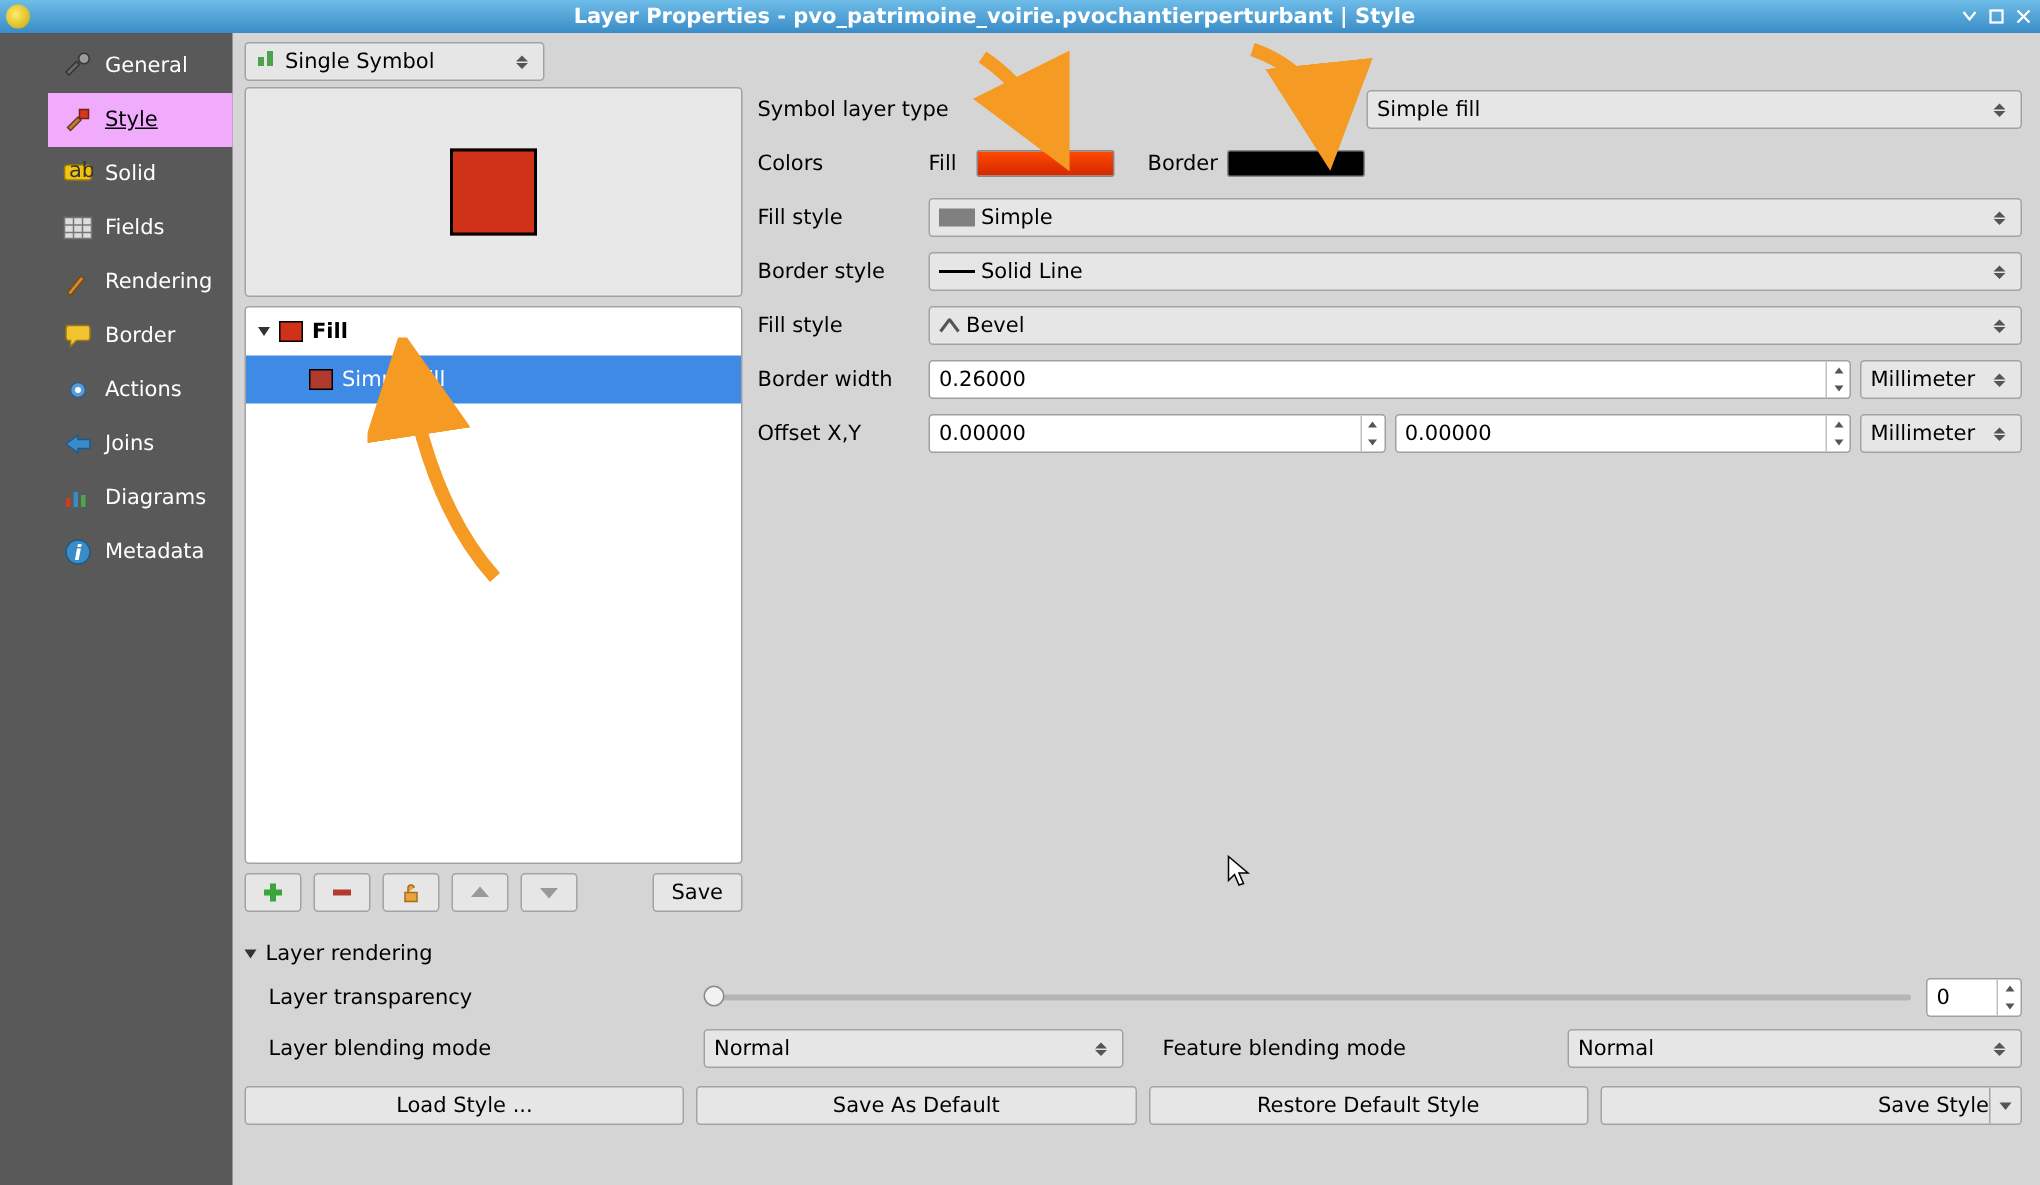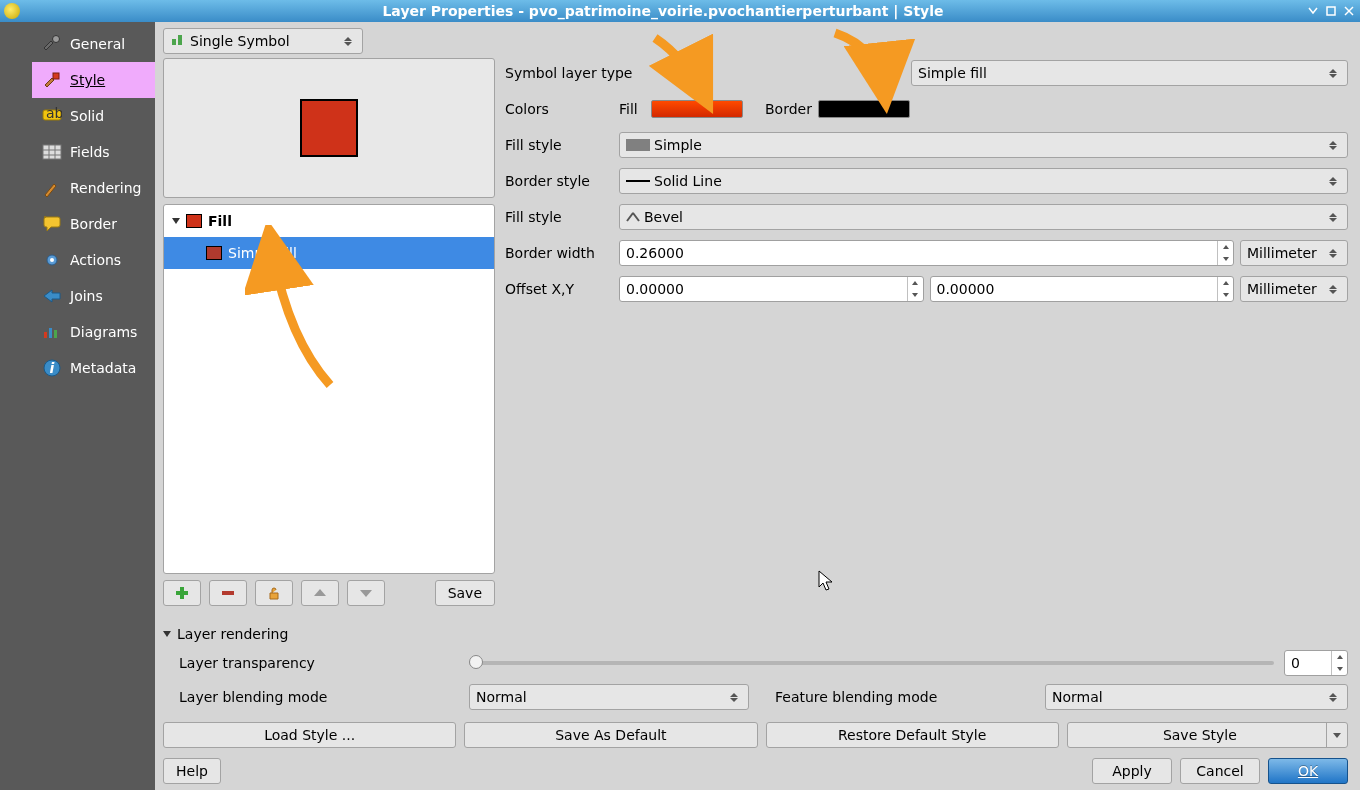--- a/index.html
+++ b/index.html
@@ -441,36 +441,27 @@
             </span>
         </div>
       </div>
     </div>
 
     <div class="bottom-row">
       <div class="btn">Load Style ...</div>
       <div class="btn">Save As Default</div>
       <div class="btn">Restore Default Style</div>
       <div class="combo" style="flex:1;justify-content:center">
-        <span style="flex:1;text-align:center">Save Style</span>
+        <span style="flex:1;text-align:right">Save Style</span>
         <span style="border-left:1px solid #a3a3a3;height:100%;display:flex;align-items:center;padding-left:6px">
             <span class="tri down" style="width:0;height:0;border-left:4px solid transparent;border-right:4px solid transparent;border-top:5px solid #555"></span>
           </span>
       </div>
     </div>
 
-    <div class="final-row">
-      <div class="btn">Help</div>
-      <div class="gap"></div>
-      <div class="btn" style="width:80px">Apply</div>
-      <div class="btn" style="width:80px">Cancel</div>
-      <div class="btn primary" style="width:80px">
-          <span style="text-decoration:underline">OK</span>
-        </div>
-    </div>
 
   </div>
 </div>
 
 <svg class="arrow" style="left:640px;top:28px" width="110" height="90">
   <defs>
       <marker id="ah1" markerWidth="8" markerHeight="8" refX="6" refY="4" orient="auto">
         <path d="M0 0 L8 4 L0 8 Z" fill="#f59a22"></path>
       </marker>
     </defs>

